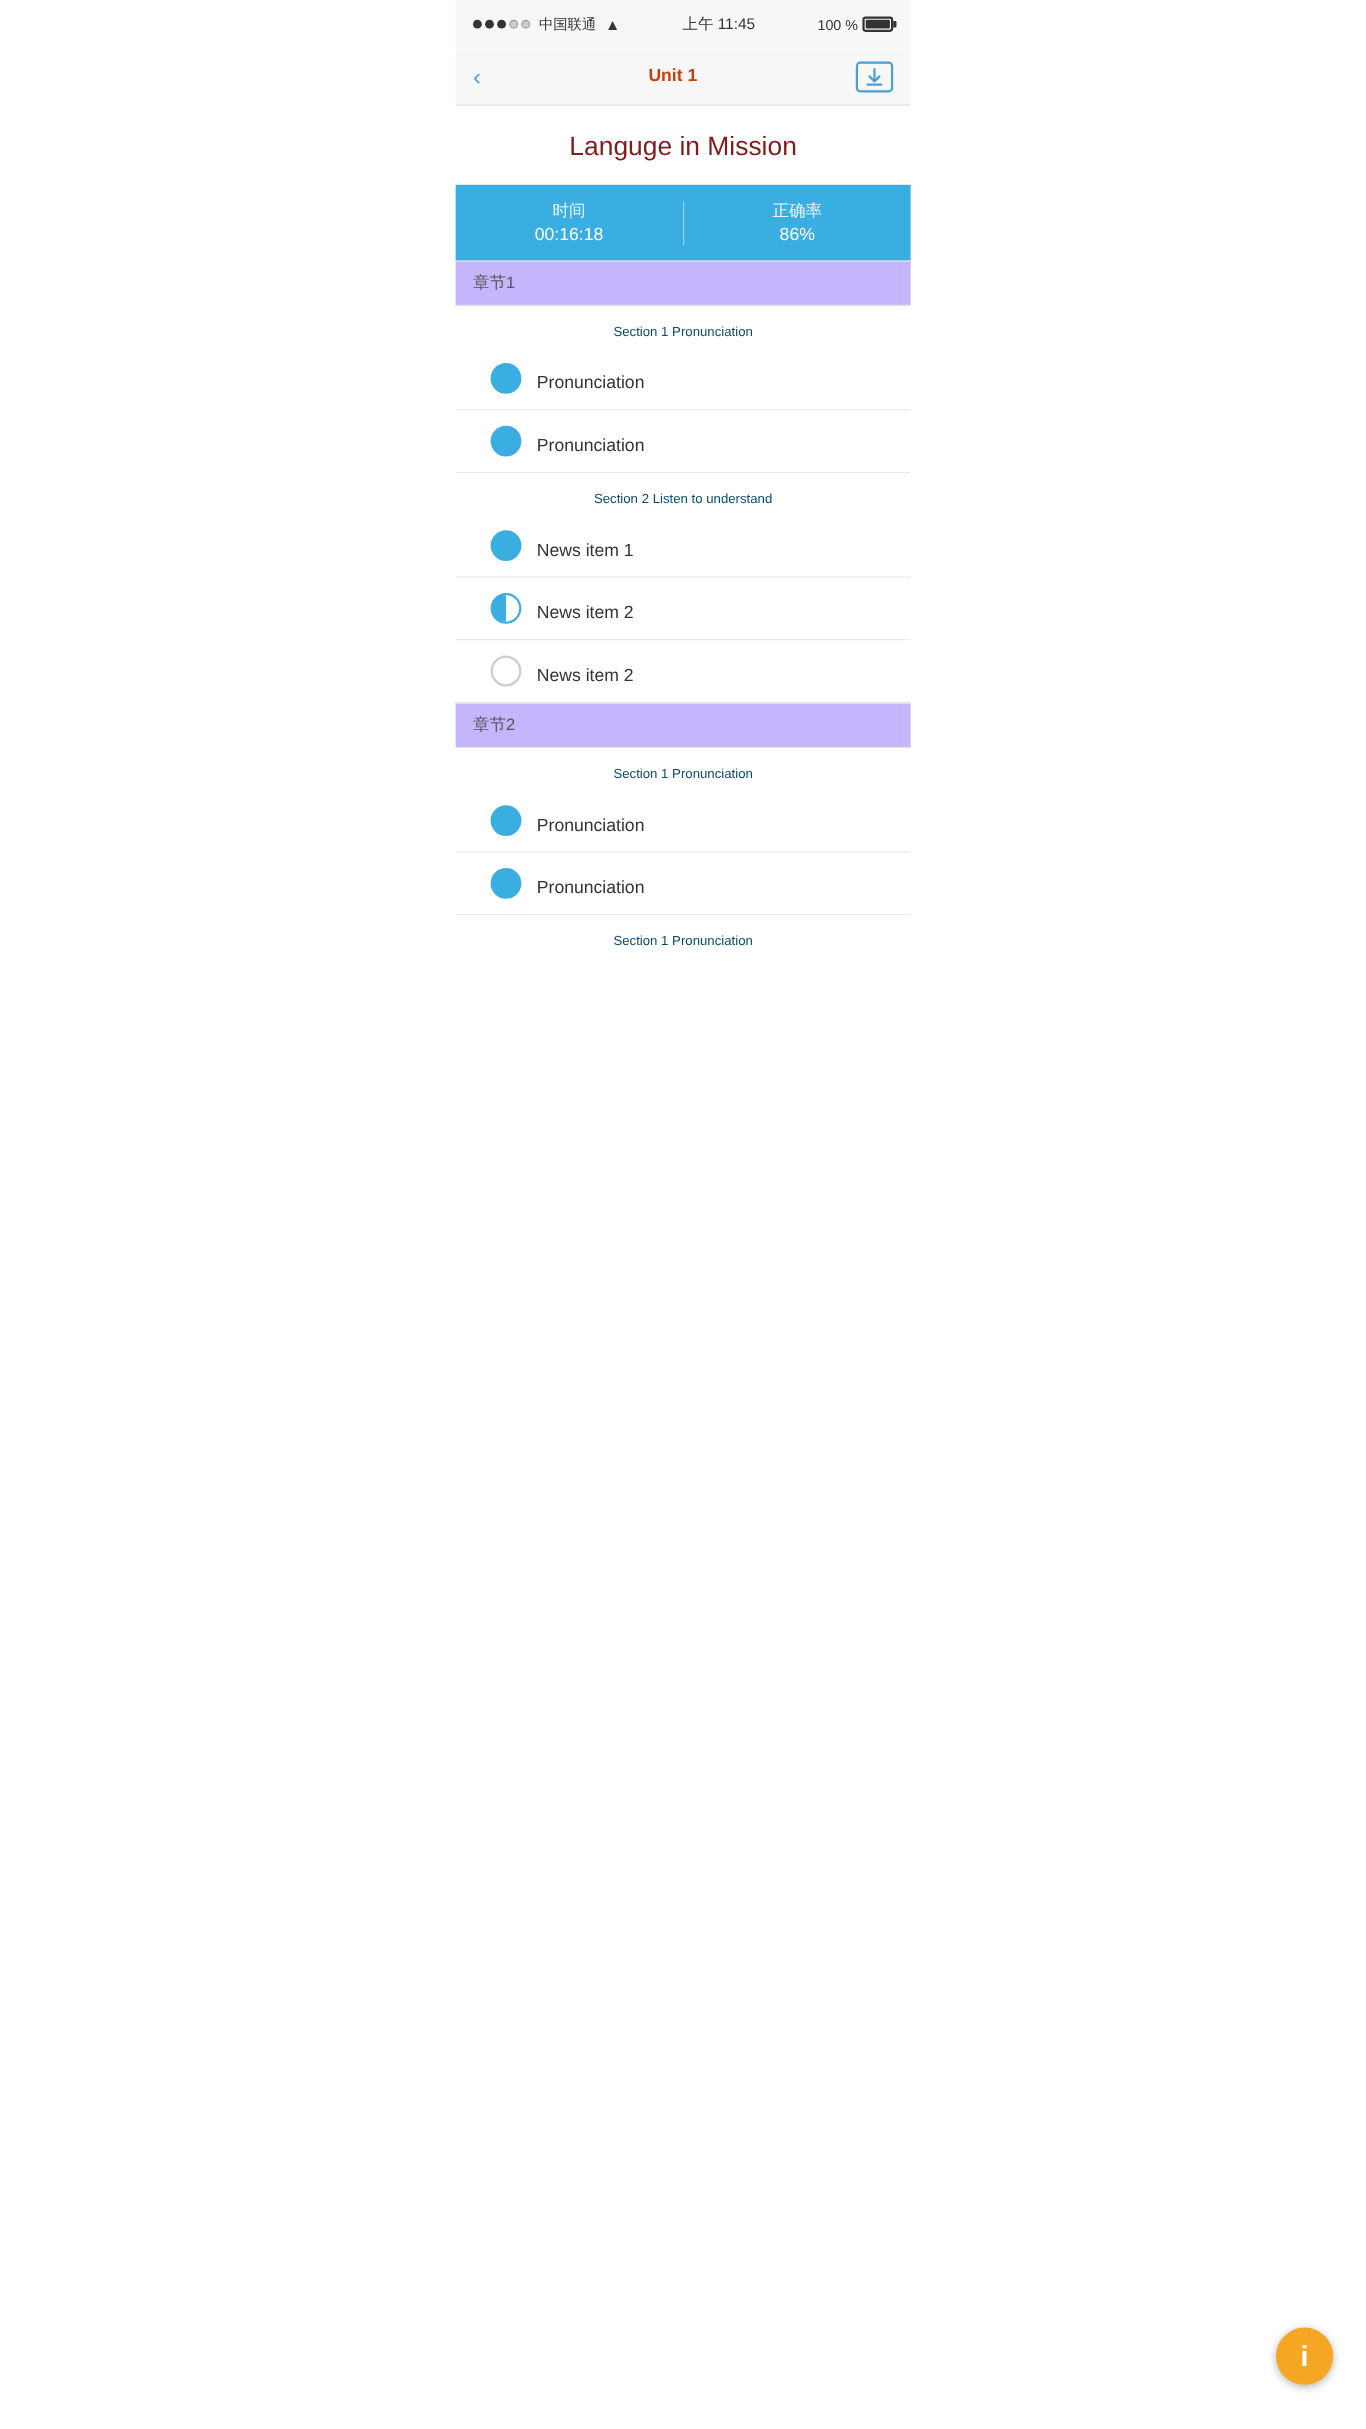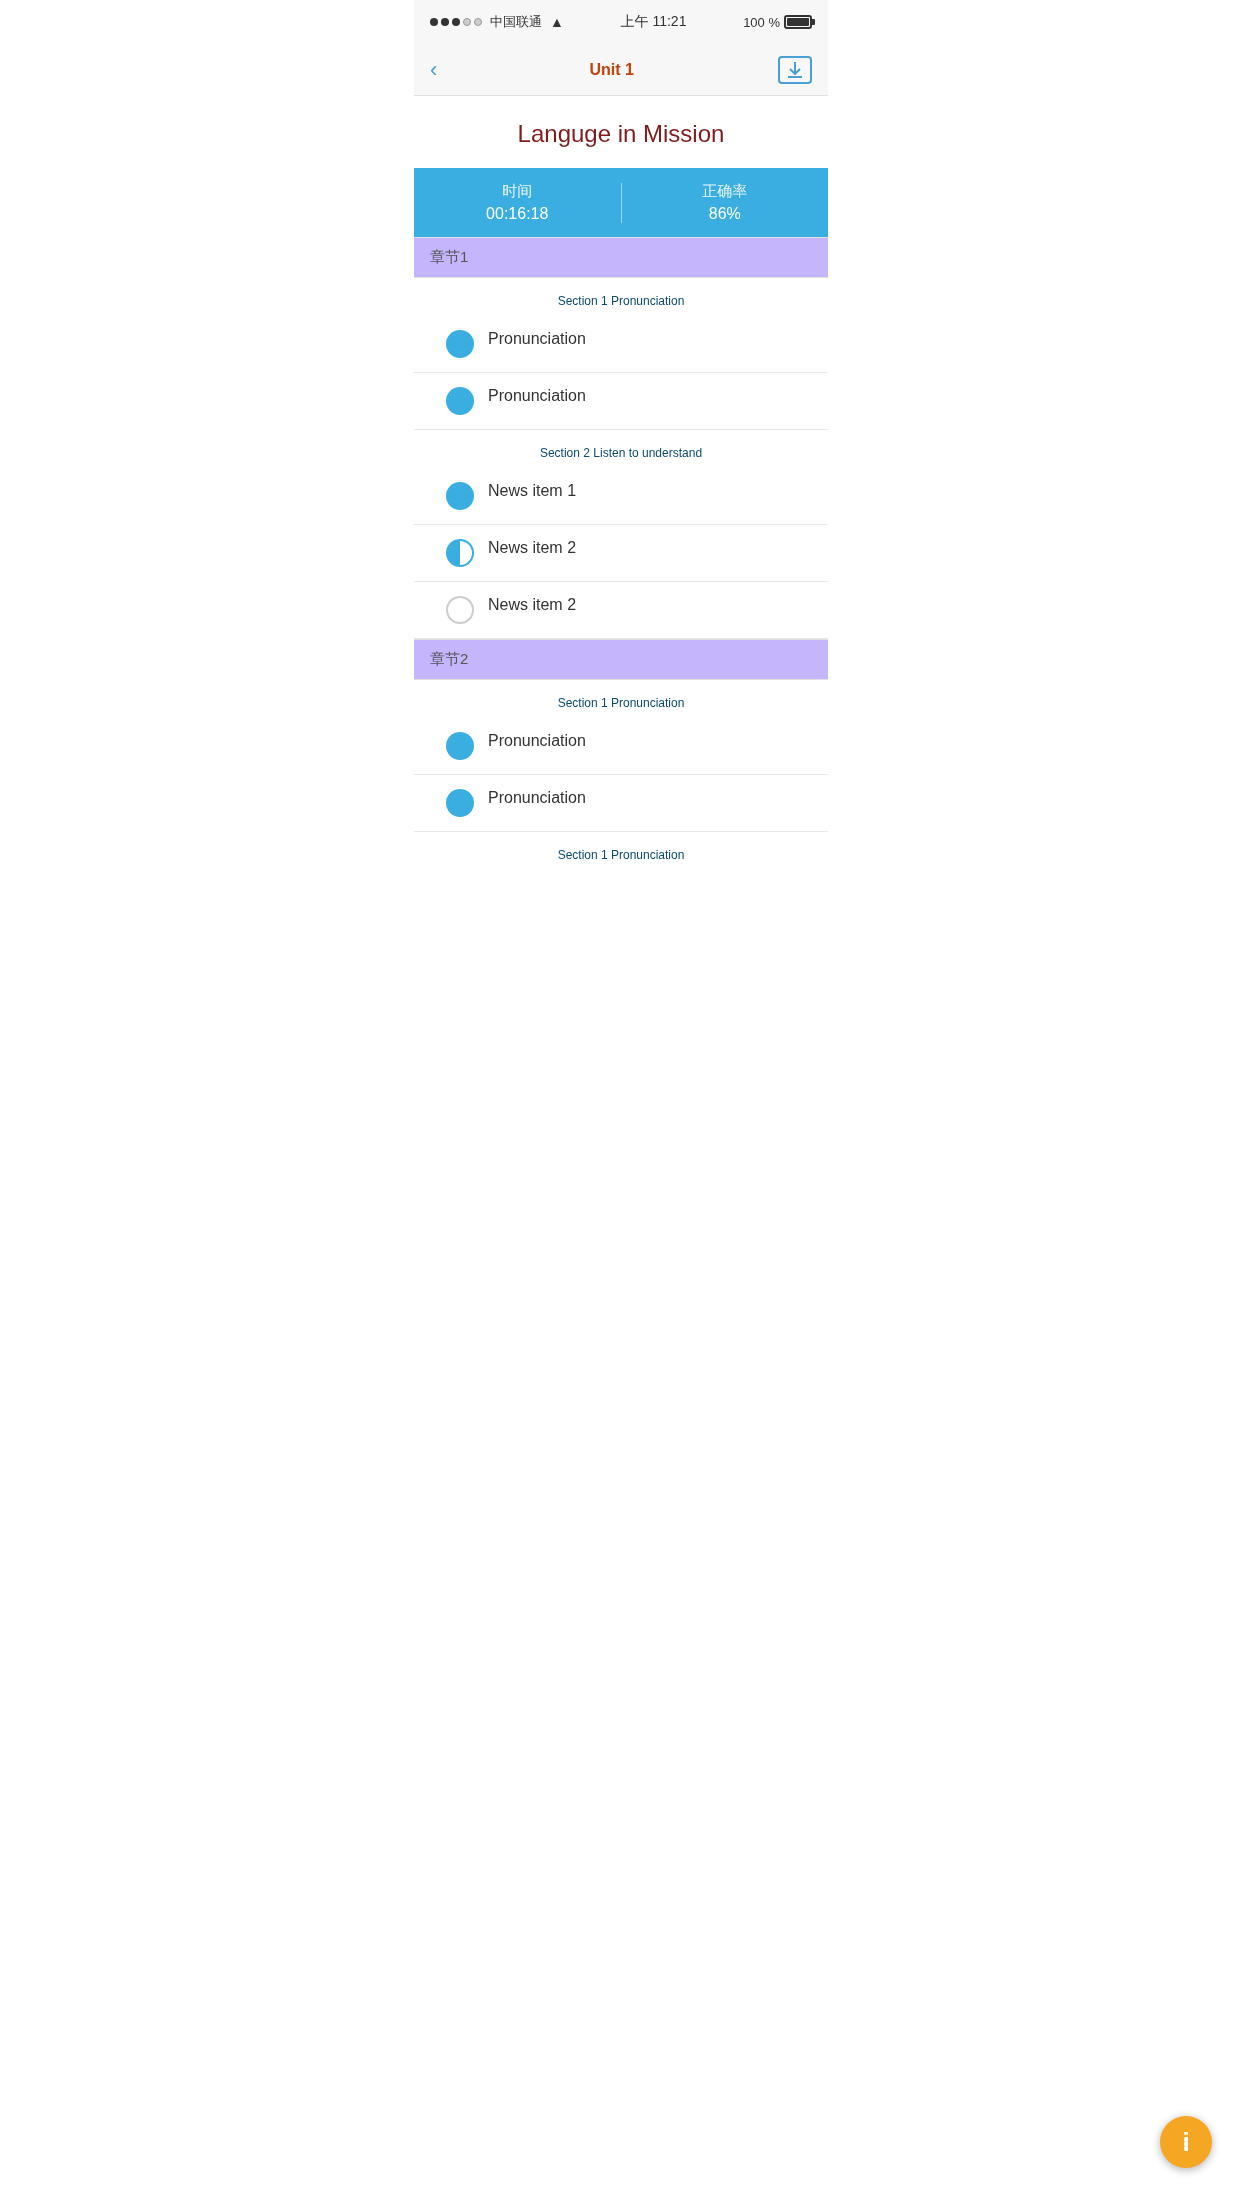--- a/index.html
+++ b/index.html
@@ -118,21 +118,21 @@
       font-size: 12px;
       color: #0c4a6e;
       padding: 16px 16px 8px;
       font-weight: 400;
       text-align: center;
     }
 
     
     .list-item {
       display: flex;
-      align-items: flex-start;
+      align-items: flex-end;
       padding: 14px 16px 14px 32px;
       border-bottom: 1px solid #e8e8e8;
       cursor: pointer;
     }
     .list-item:last-child { border-bottom: none; }
     .item-label { font-size: 16px; color: #333; margin-left: 14px; }
 
     
     .circle-icon {
       width: 28px; height: 28px;
@@ -175,21 +175,21 @@
     <div class="signal-dots">
       <div class="dot filled"></div>
       <div class="dot filled"></div>
       <div class="dot filled"></div>
       <div class="dot empty"></div>
       <div class="dot empty"></div>
     </div>
     <span>中国联通</span>
     <span class="wifi-icon">▲</span>
   </div>
-  <div class="status-center">上午 11:21</div>
+  <div class="status-center">上午 11:45</div>
   <div class="status-right">
     <span>100 %</span>
     <div class="battery">
       <div class="battery-fill"></div>
     </div>
   </div>
 </div>
 
 <div class="nav-bar">
   <span class="nav-back">‹</span>

